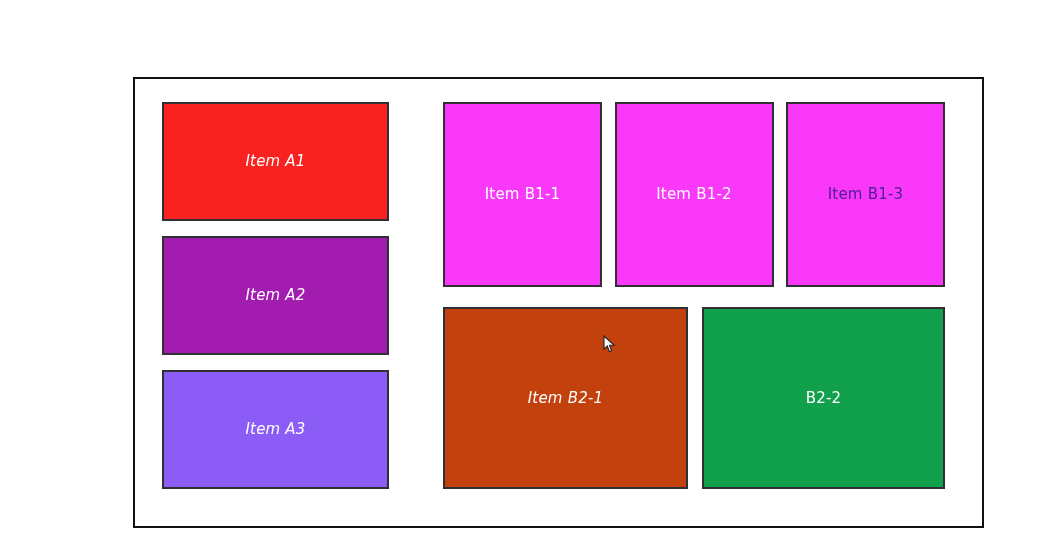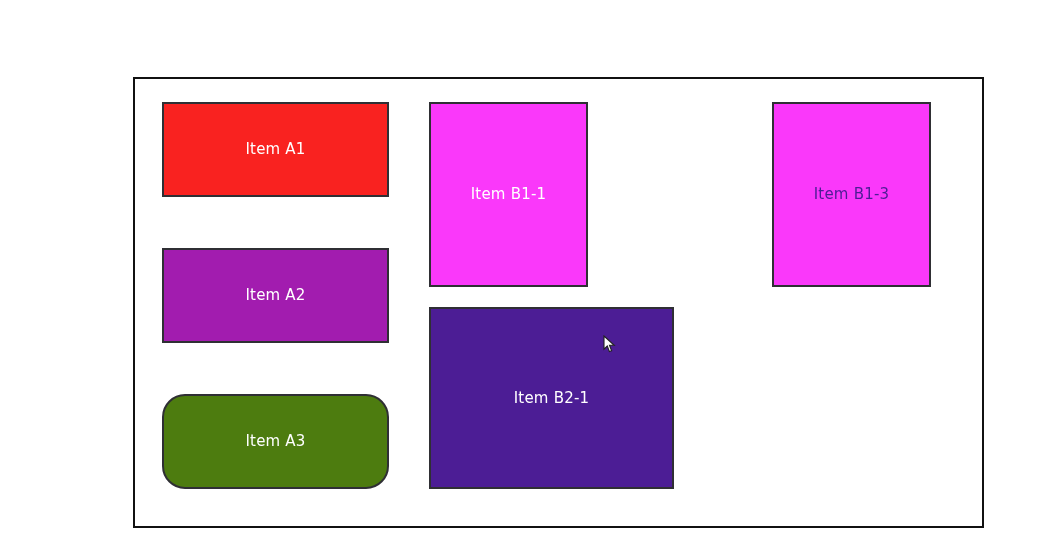--- a/index.html
+++ b/index.html
@@ -59,28 +59,29 @@
     color: #ffffff;
     font-size: 15px;
     letter-spacing: 0.2px;
     line-height: 1;
     text-align: center;
     user-select: none;
   }
 
   .box-a {
     background: #f92220;
-    height: 95px;
+    height: 119px;
     width: 100%;
+    font-style: italic;
   }
 
   
   #group-b {
     position: absolute;
-    left: 294px;
+    left: 308px;
     top: 23px;
     width: 502px;
     height: 387px;
     display: flex;
     flex-direction: column;
     justify-content: space-between;
     gap: 8px;
   }
 
   #group-b1 {
@@ -129,39 +130,45 @@
 
 <div id="layout-container" style="border-color: rgb(17, 17, 17); background: rgb(255, 255, 255);">
 
   <div id="group-a">
     <div class="box box-a" style="background: rgb(249, 34, 32); border-color: rgb(47, 47, 52); color: rgb(255, 255, 255);">
       <span>Item A1</span>
     </div>
     <div class="box box-a" style="background: #a21caf; border-color: rgb(47, 47, 52); color: rgb(255, 255, 255);">
       <span>Item A2</span>
     </div>
-    <div class="box box-a" style="background: #4d7c0f; border-color: rgb(47, 47, 52); color: rgb(255, 255, 255); border-radius: 23px;">
+    <div class="box box-a" style="background: #8b5cf6; border-color: rgb(47, 47, 52); color: rgb(255, 255, 255);">
       <span>Item A3</span>
     </div>
   </div>
 
   <div id="group-b">
 
     <div id="group-b1">
       <div class="box box-b1" style="background: rgb(250, 56, 250); border-color: rgb(47, 47, 52); color: rgb(255, 255, 255);">
         <span>Item B1-1</span>
       </div>
+      <div class="box box-b1" style="background: rgb(250, 56, 250); border-color: rgb(47, 47, 52); color: rgb(255, 255, 255);">
+        <span>Item B1-2</span>
+      </div>
       <div class="box box-b1" style="background: rgb(250, 56, 250); border-color: rgb(47, 47, 52); color: #4c1d95;">
         <span>Item B1-3</span>
       </div>
     </div>
 
     <div id="group-b2">
-      <div class="box box-b2" id="box-b2-1" style="background: #4c1d95; border-color: rgb(47, 47, 52); color: rgb(255, 255, 255);">
+      <div class="box box-b2" id="box-b2-1" style="background: #c2410c; border-color: rgb(47, 47, 52); color: rgb(255, 255, 255); font-style: italic;">
         <span>Item B2-1</span>
+      </div>
+      <div class="box box-b2" id="box-b2-2" style="background: rgb(17, 160, 75); border-color: rgb(47, 47, 52); color: rgb(255, 255, 255);">
+        <span>B2-2</span>
       </div>
     </div>
 
   </div>
 </div>
 
 <div id="mouse-cursor">
   <svg width="14" height="19" viewBox="0 0 14 19" xmlns="http://www.w3.org/2000/svg">
     <path d="M1 1 L1 14.2 L4.3 11.0 L6.4 16.6 L8.6 15.7 L6.5 10.3 L11.2 10.3 Z" fill="#ffffff" stroke="#222222" stroke-width="1.1"></path>
   </svg>

